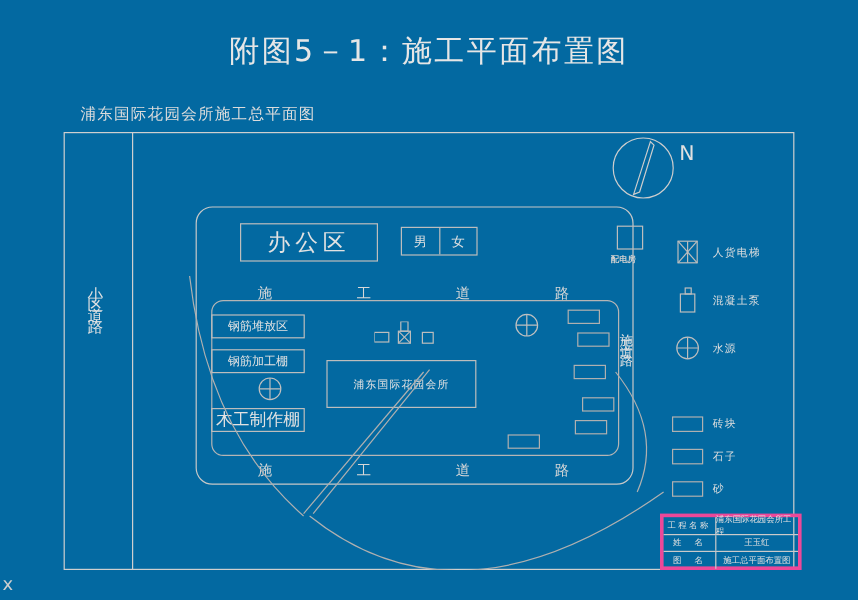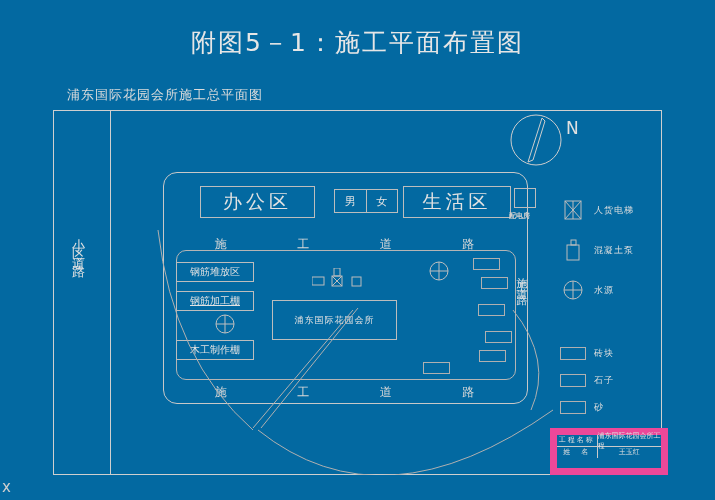--- a/index.html
+++ b/index.html
@@ -37,39 +37,39 @@
   .pdroom{left:514px;top:188px;width:22px;height:20px;}
   .pdlabel{left:509px;top:211px;font-size:7px;color:#d0d0d0;letter-spacing:0;font-weight:bold;}
 
   .roadtop{left:180px;top:236px;width:330px;font-size:12px;display:flex;
            justify-content:space-around;letter-spacing:1px;}
   .roadbot{left:180px;top:384px;width:330px;font-size:12px;display:flex;
            justify-content:space-around;letter-spacing:1px;}
   .roadright{left:516px;top:268px;font-size:11px;}
 
   .rebarStore{left:176px;top:262px;width:78px;height:20px;font-size:10px;}
-  .rebarProc{left:176px;top:291px;width:78px;height:20px;font-size:10px;text-decoration:underline;}
-  .carp{left:176px;top:340px;width:78px;height:20px;font-size:10px;}
+  .rebarProc{left:176px;top:291px;width:78px;height:20px;font-size:10px;}
+  .carp{left:176px;top:340px;width:78px;height:20px;font-size:14px;}
 
   .bldg{left:272px;top:300px;width:125px;height:40px;font-size:9px;letter-spacing:1px;}
 
   .matbox{border:1px solid #b0b0b0;box-sizing:border-box;}
 
   
   .legend{left:560px;top:190px;width:100px;}
   .legrow{display:flex;align-items:center;height:40px;}
   .legsym{width:26px;height:22px;display:flex;align-items:center;justify-content:center;}
   .legtxt{font-size:9px;color:#dedede;margin-left:8px;letter-spacing:1px;}
 
   .legend2{left:560px;top:340px;width:100px;}
   .legrow2{display:flex;align-items:center;height:27px;}
   .legbox{width:26px;height:13px;border:1px solid #b0b0b0;box-sizing:border-box;}
 
   
-  .tblock{left:550px;top:428px;width:118px;height:47px;border:7px solid #ec4899;box-sizing:border-box;}
+  .tblock{left:550px;top:428px;width:118px;height:47px;border:3px solid #ec4899;box-sizing:border-box;}
   .trow{display:flex;height:33.33%;border-bottom:1px solid #cacaca;}
   .trow:last-child{border-bottom:none;}
   .tkey{width:38%;border-right:1px solid #cacaca;font-size:7px;display:flex;
         align-items:center;justify-content:center;letter-spacing:2px;color:#e0e0e0;}
   .tval{flex:1;font-size:7px;display:flex;align-items:center;justify-content:center;color:#e0e0e0;}
 
   .northN{left:566px;top:118px;font-size:17px;color:#e0e0e0;}
   .xmark{left:2px;top:478px;font-size:15px;color:#cfcfcf;}
   svg{display:block;}
 </style>
@@ -98,21 +98,20 @@
   <div class="abs siteInner"></div>
 
   <div class="abs box lbl office">办公区</div>
 
   <div class="abs box wcbox" style="display:flex;">
     <div class="lbl wchalf">男</div>
     <div class="wcdiv"></div>
     <div class="lbl wchalf">女</div>
   </div>
 
-  <div class="abs box lbl life">生活区</div>
 
   <div class="abs box pdroom"></div>
   <div class="abs pdlabel">配电房</div>
 
   <div class="abs roadtop">
     <span>施</span>
     <span>工</span>
     <span>道</span>
     <span>路</span>
   </div>
@@ -227,16 +226,20 @@
 
   <div class="abs tblock">
     <div class="trow">
       <div class="tkey">工程名称</div>
       <div class="tval">浦东国际花园会所工程</div>
     </div>
     <div class="trow">
       <div class="tkey">姓　名</div>
       <div class="tval">王玉红</div>
     </div>
+    <div class="trow">
+      <div class="tkey">图　名</div>
+      <div class="tval">施工总平面布置图</div>
+    </div>
   </div>
 
   <div class="abs xmark">x</div>
 </div>
 
 </body></html>

